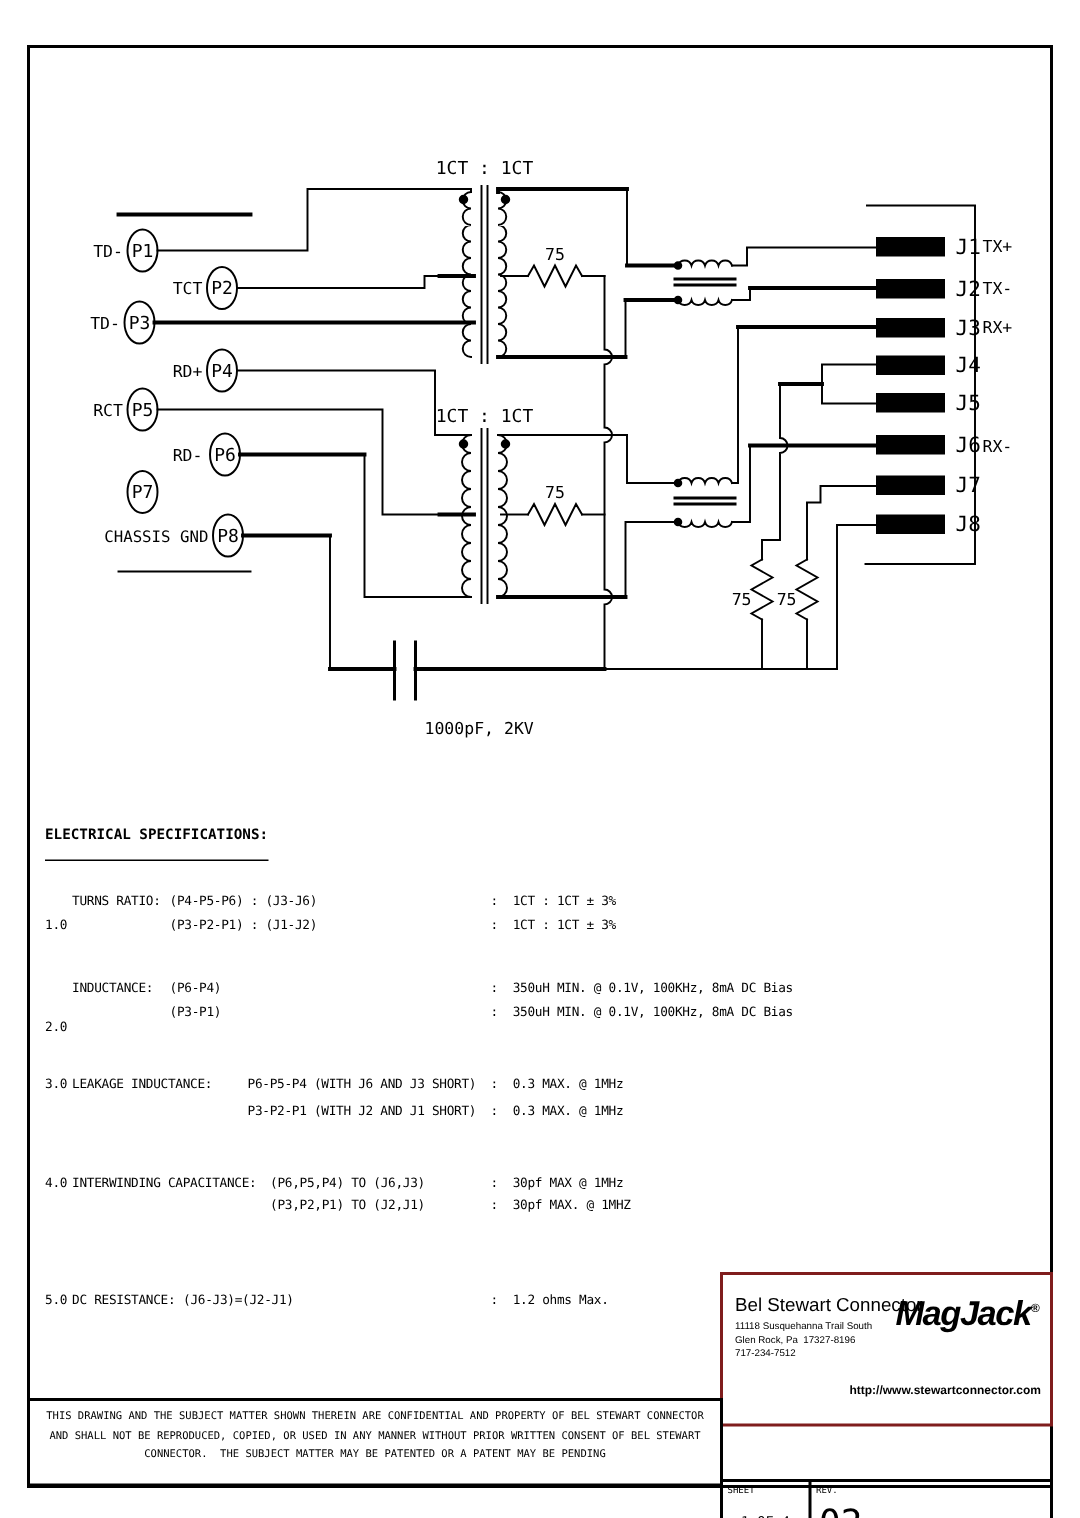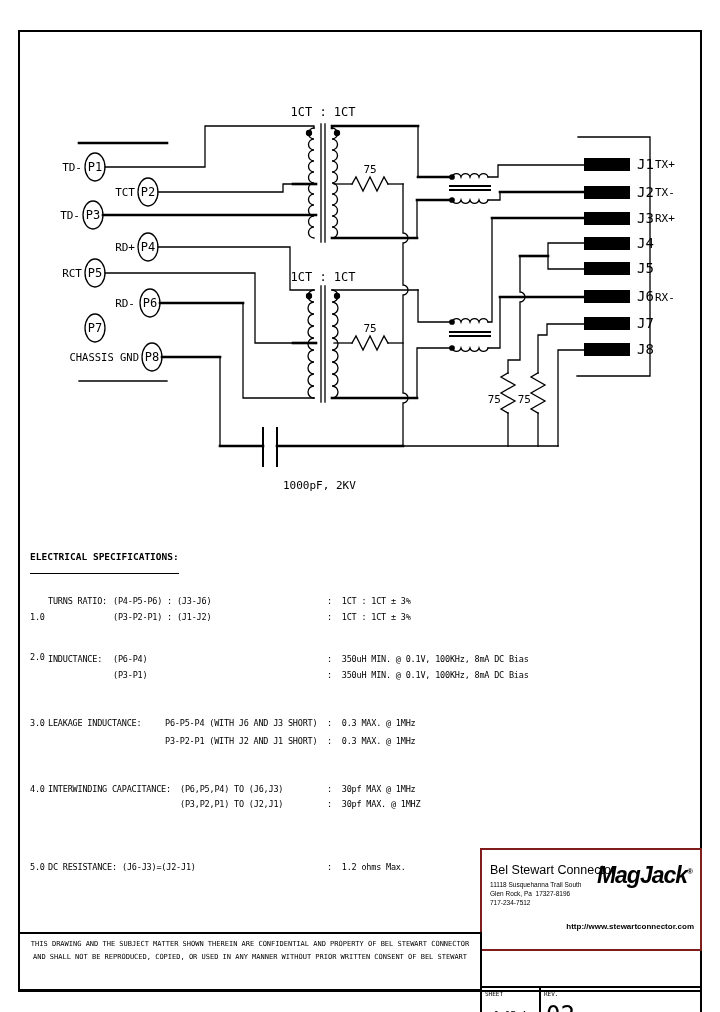--- a/index.html
+++ b/index.html
@@ -210,21 +210,21 @@
 
   <div class="t spec-head" style="left:30px;top:551px;">ELECTRICAL SPECIFICATIONS:</div>
 
   <div class="t spec" style="left:30px;top:596px;margin-top:16px;">1.0</div>
   <div class="t spec" style="left:48px;top:596px;">TURNS RATIO:</div>
   <div class="t spec" style="left:113px;top:596px;">(P4-P5-P6) : (J3-J6)</div>
   <div class="t spec" style="left:327px;top:596px;">:  1CT : 1CT ± 3%</div>
   <div class="t spec" style="left:113px;top:612px;">(P3-P2-P1) : (J1-J2)</div>
   <div class="t spec" style="left:327px;top:612px;">:  1CT : 1CT ± 3%</div>
 
-  <div class="t spec" style="left:30px;top:652px;text-align:center;">2.0</div>
+  <div class="t spec" style="left:30px;top:680px;text-align:center;">2.0</div>
   <div class="t spec" style="left:48px;top:654px;">INDUCTANCE:</div>
   <div class="t spec" style="left:113px;top:654px;">(P6-P4)</div>
   <div class="t spec" style="left:327px;top:654px;">:  350uH MIN. @ 0.1V, 100KHz, 8mA DC Bias</div>
   <div class="t spec" style="left:113px;top:670px;">(P3-P1)</div>
   <div class="t spec" style="left:327px;top:670px;">:  350uH MIN. @ 0.1V, 100KHz, 8mA DC Bias</div>
 
   <div class="t spec" style="left:30px;top:718px;">3.0</div>
   <div class="t spec" style="left:48px;top:718px;">LEAKAGE INDUCTANCE:</div>
   <div class="t spec" style="left:165px;top:718px;">P6-P5-P4 (WITH J6 AND J3 SHORT)</div>
   <div class="t spec" style="left:327px;top:718px;">:  0.3 MAX. @ 1MHz</div>
@@ -259,15 +259,16 @@
     </div>
     <div class="cell" style="flex:1;">
       <div class="cell-label">REV.</div>
       <div class="t" style="left:5px;top:13px;font-size:24px;">02</div>
     </div>
   </div>
 
   <div class="disc-box">
     <div>THIS DRAWING AND THE SUBJECT MATTER SHOWN THEREIN ARE CONFIDENTIAL AND PROPERTY OF BEL STEWART CONNECTOR</div>
     <div>AND SHALL NOT BE REPRODUCED, COPIED, OR USED IN ANY MANNER WITHOUT PRIOR WRITTEN CONSENT OF BEL STEWART</div>
+    <div>CONNECTOR.  THE SUBJECT MATTER MAY BE PATENTED OR A PATENT MAY BE PENDING</div>
   </div>
 
 </div>
 
 </body></html>

